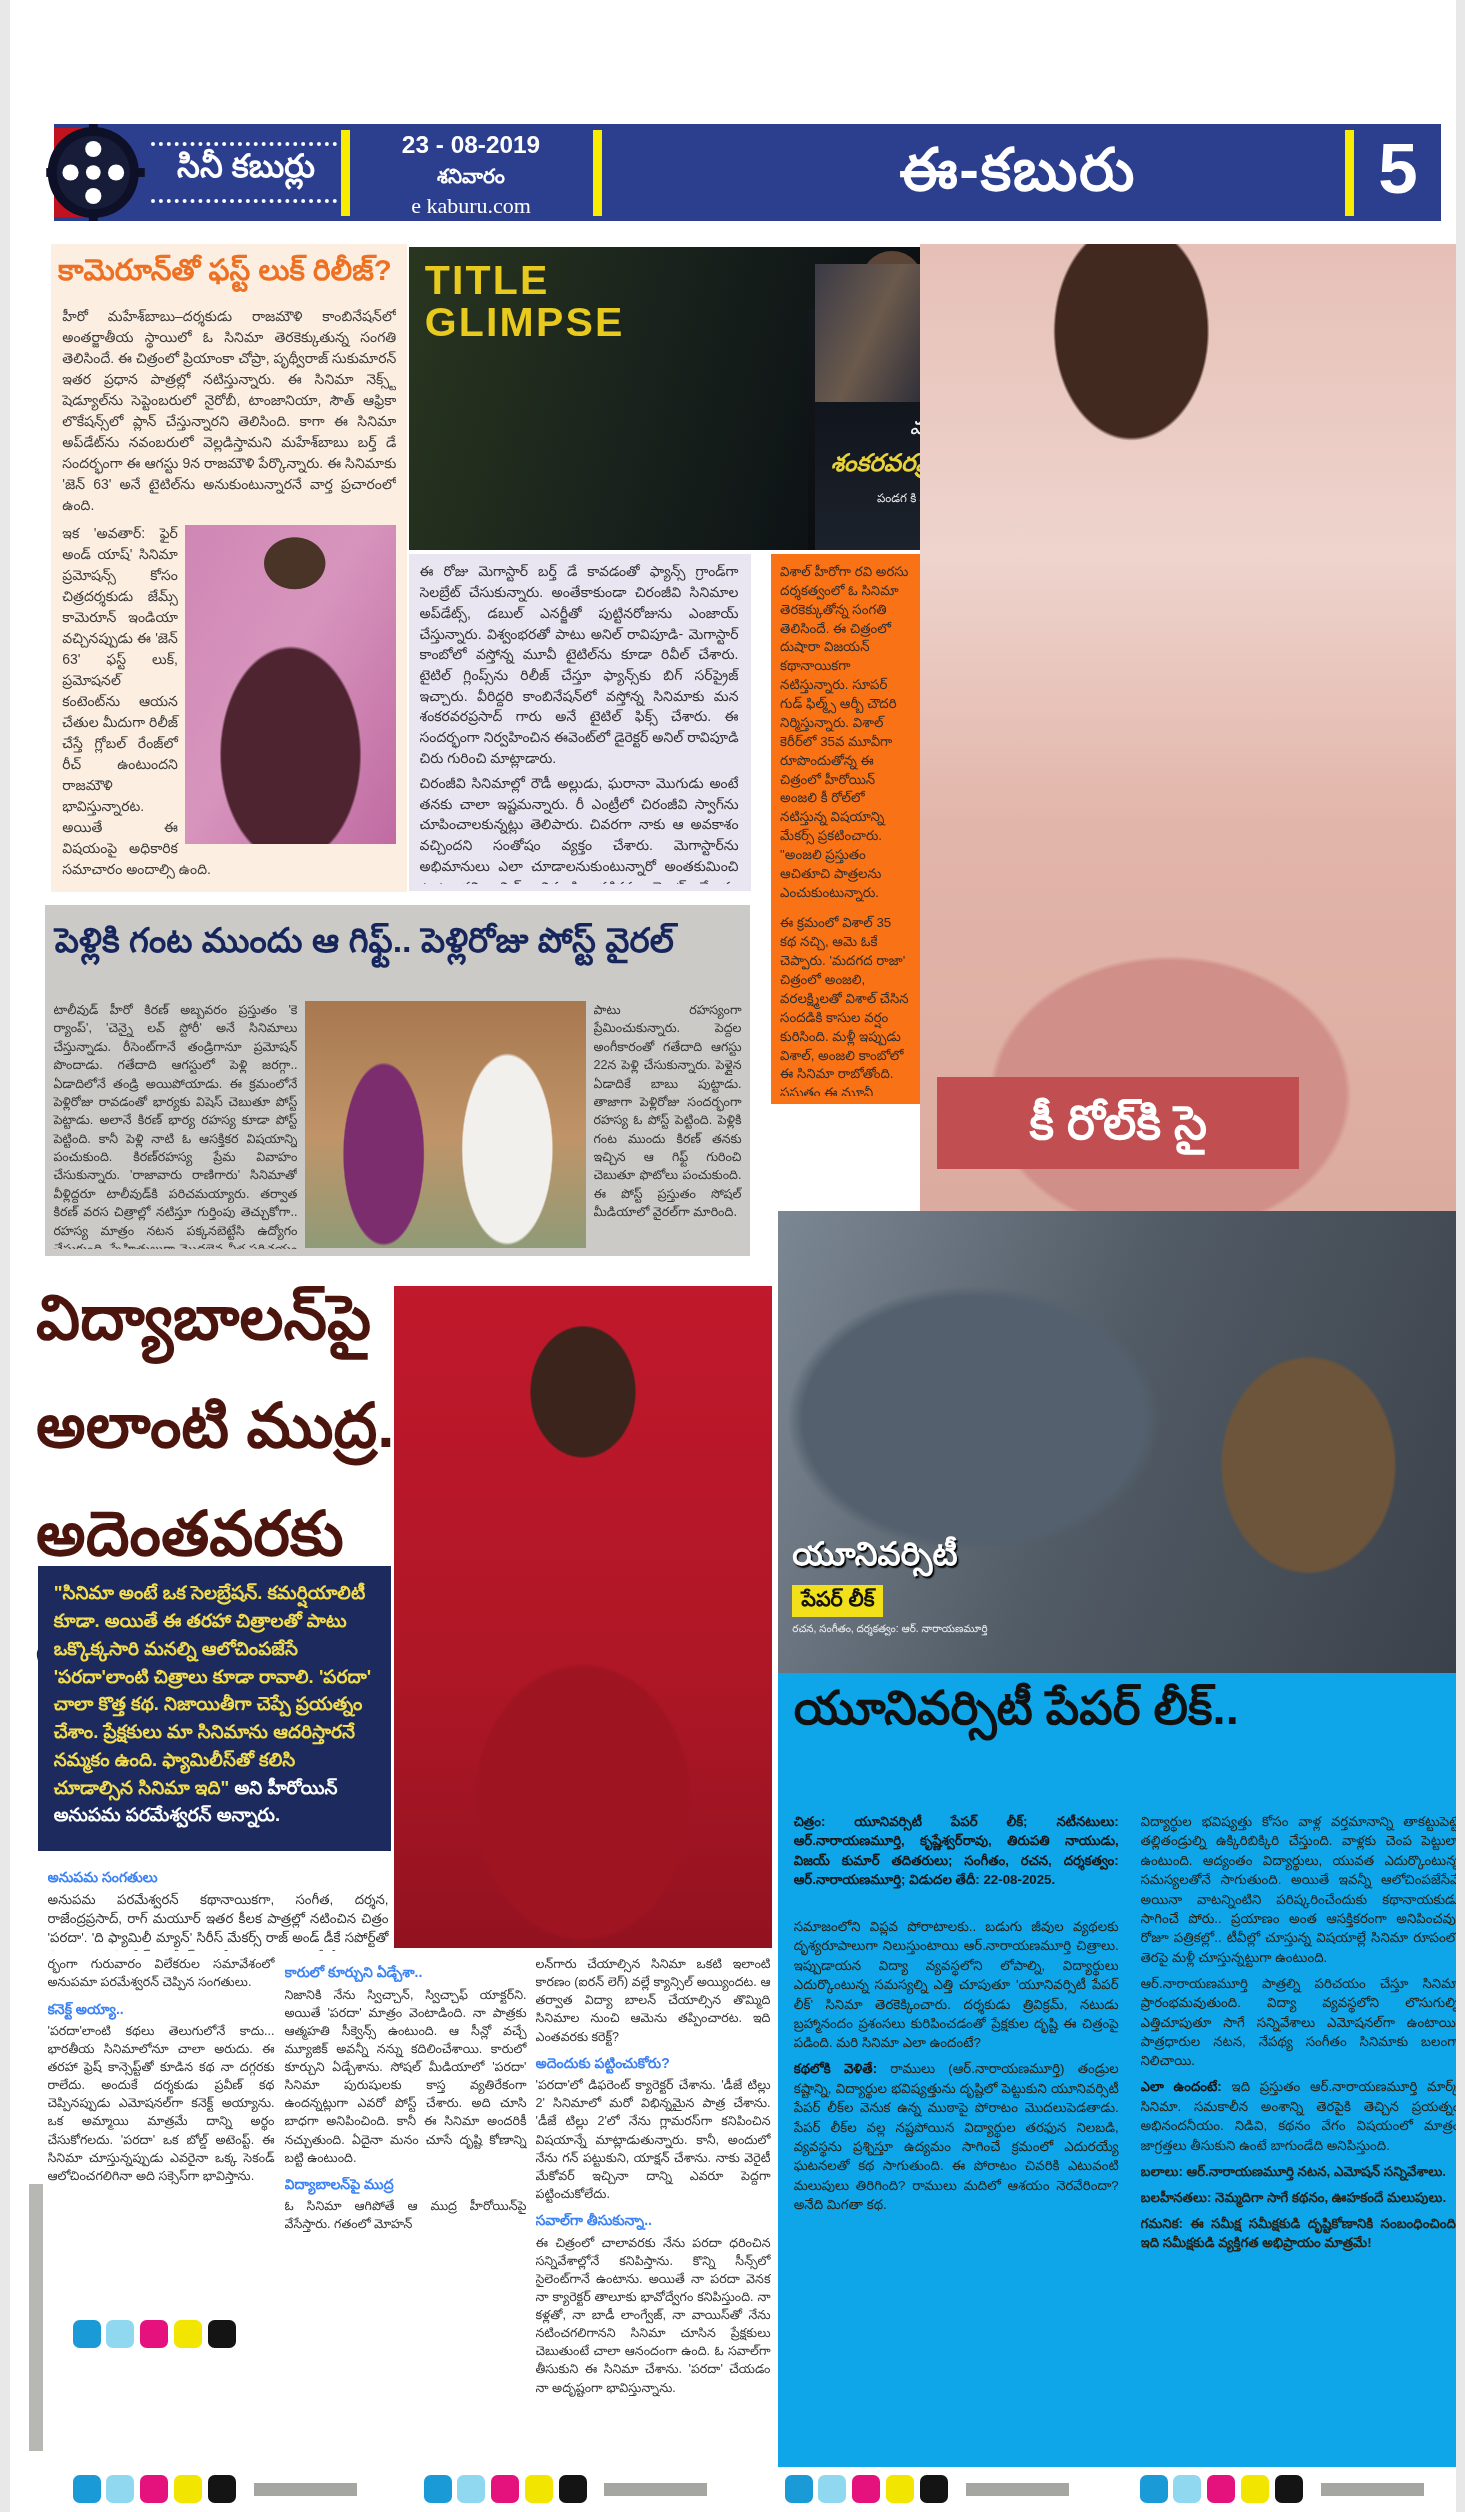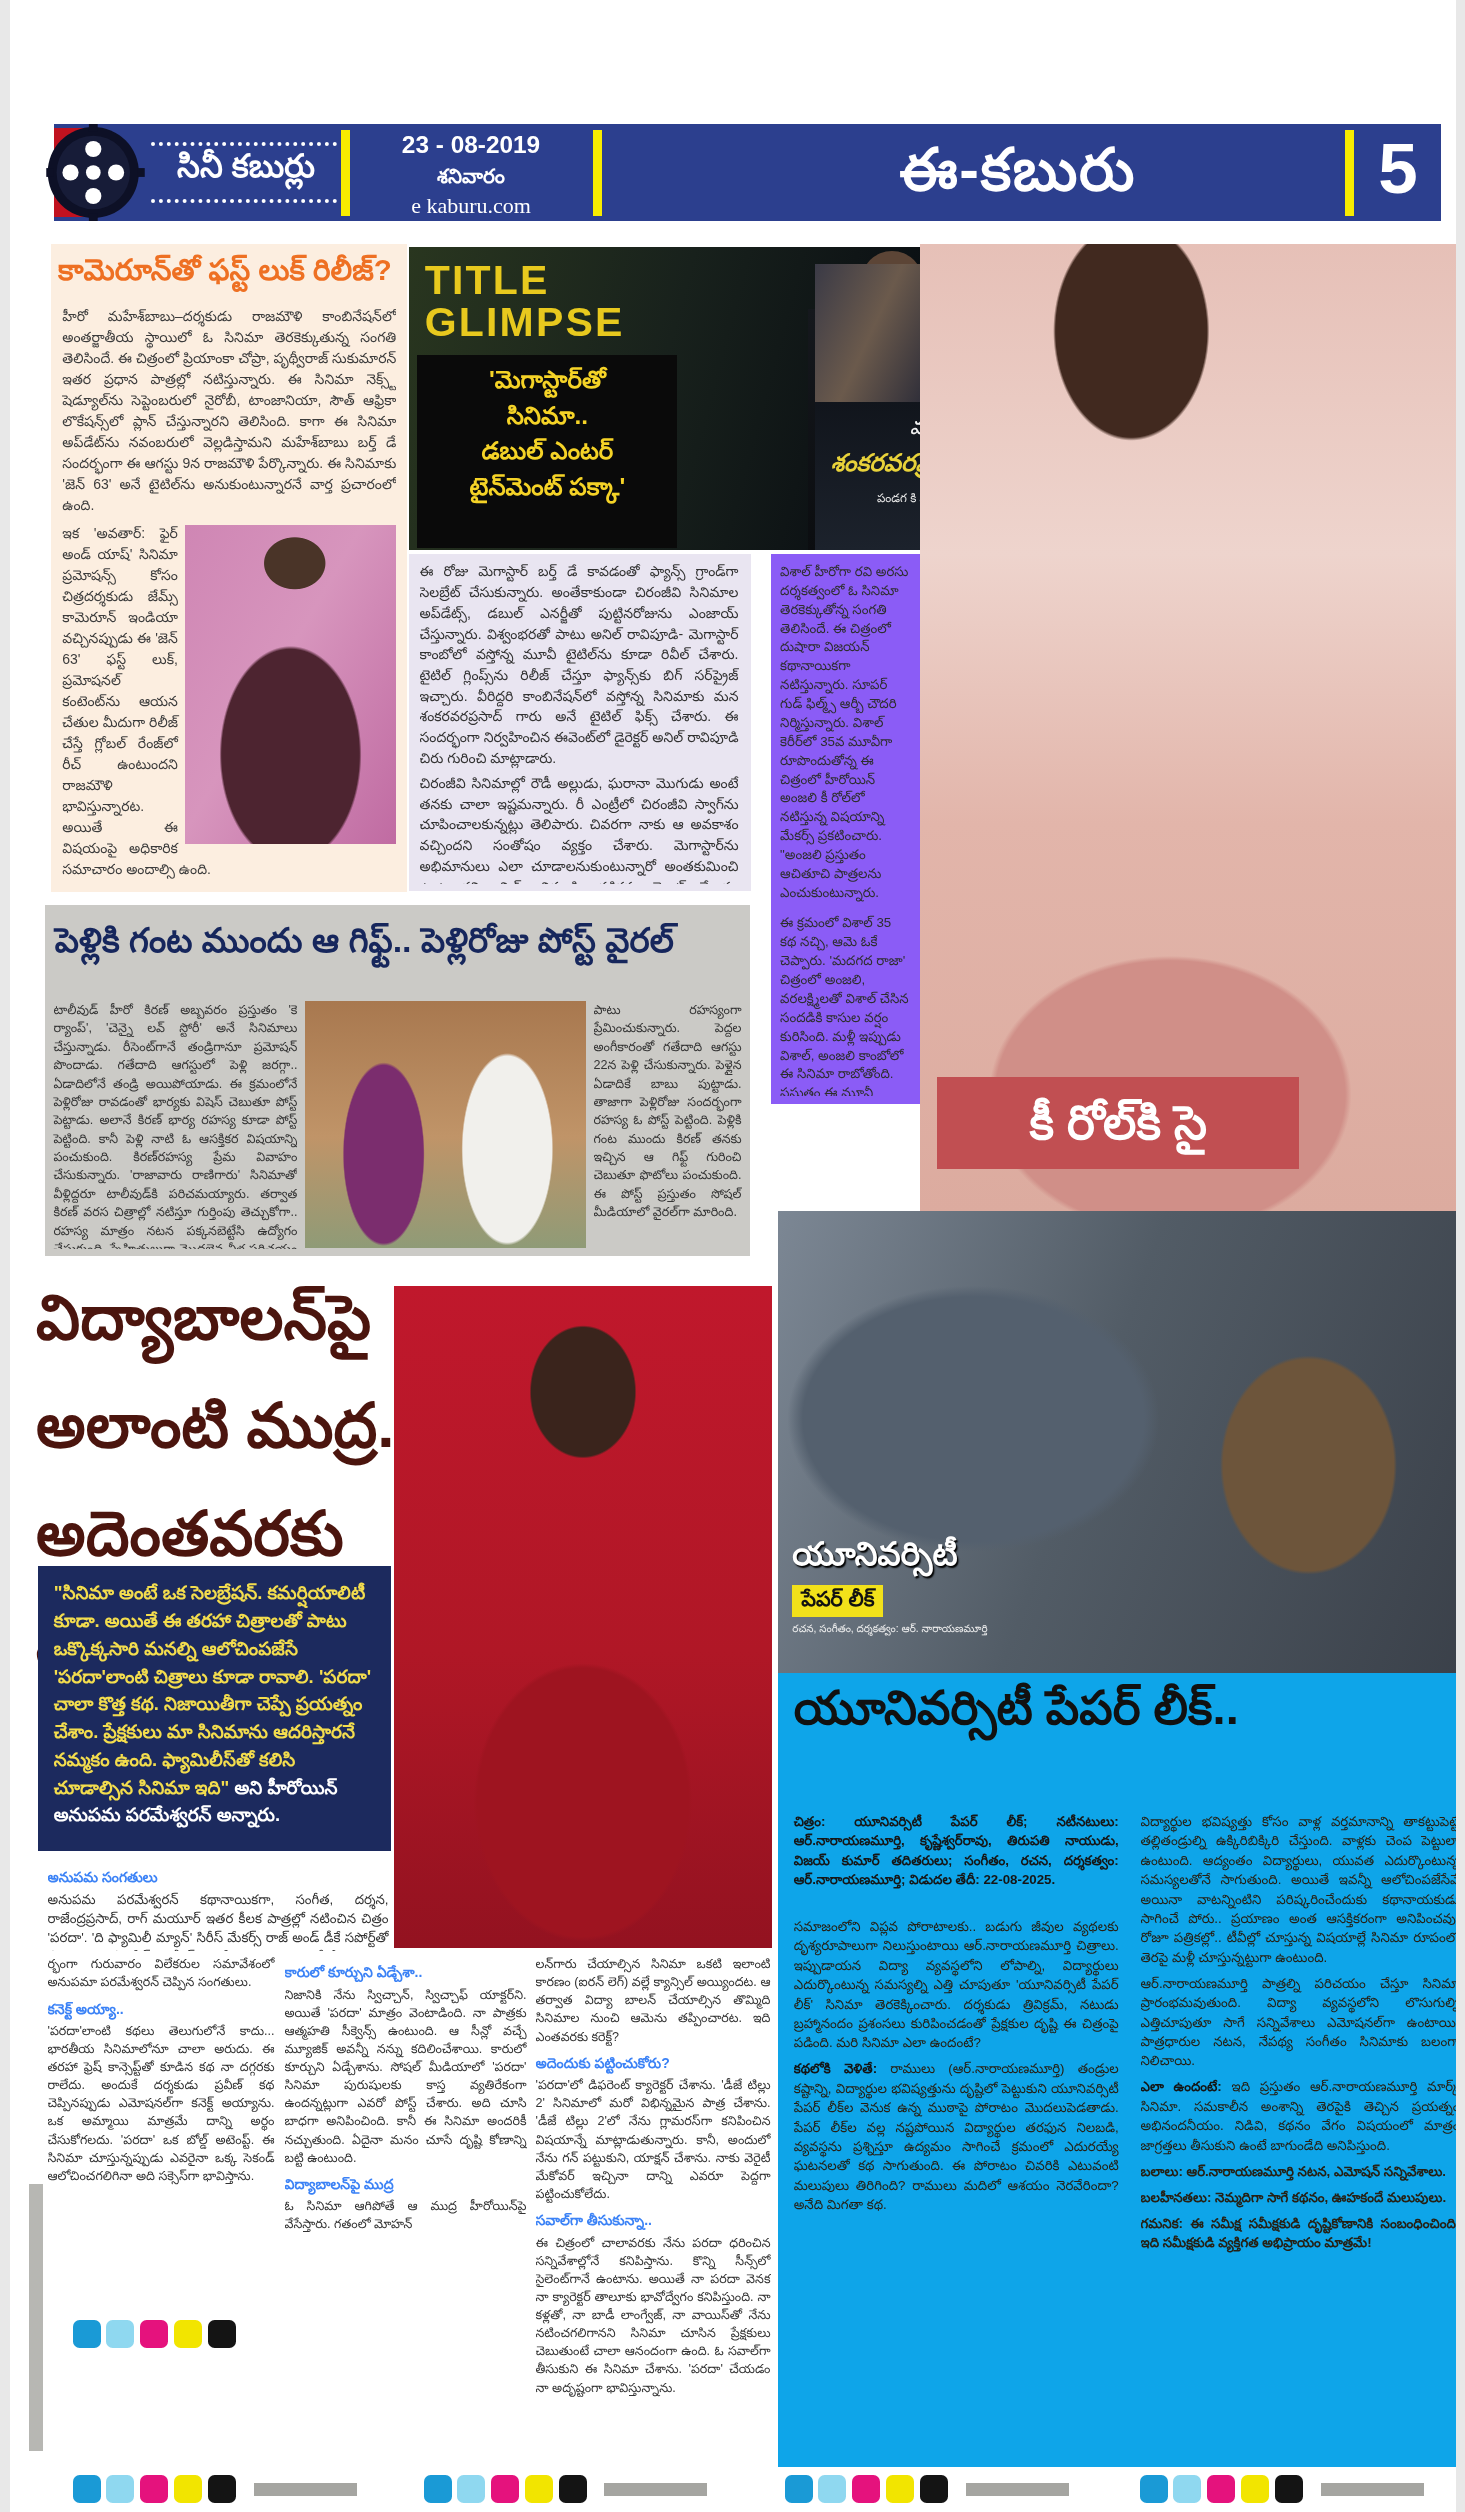--- a/index.html
+++ b/index.html
@@ -41,21 +41,21 @@
   .tg-logo{left:406px;top:155px;width:229px;height:148px;background:linear-gradient(180deg,#11151c 0%,#1c222c 100%);
     text-align:center;color:#fff;overflow:hidden;}
   .tg-logo .mana{font-size:22px;font-style:italic;color:#f2f2f2;margin-top:11.8px;}
   .tg-logo .title{font-size:24.4px;font-style:italic;font-weight:bold;color:#e8d23a;margin-top:4.4px;}
   .tg-logo .tag{font-size:11.8px;color:#e6e6e6;margin-top:7.4px;}
   
   .lav{left:399px;top:554px;width:342px;height:337px;background:#e9e5f1;overflow:hidden;}
   .lav-in{left:11px;top:7.4px;width:319px;height:323px;font-size:14px;line-height:1.48;color:#333;overflow:hidden;}
   .lav-in p{margin:0 0 4.4px 0;}
   
-  .pink{left:761px;top:554px;width:149px;height:550px;background:#8b5cf6;overflow:hidden;}
+  .pink{left:761px;top:554px;width:149px;height:550px;background:#f97316;overflow:hidden;}
   .pink-in{left:9.6px;top:8.9px;width:130px;height:533px;font-size:13.3px;line-height:1.42;color:#2e2e2e;overflow:hidden;}
   .pink-in p{margin:0 0 11.8px 0;}
   
   .actress{left:910px;top:244px;width:556px;height:967px;overflow:hidden;
     background:radial-gradient(ellipse 126px 177px at 38% 9%,#41291f 60%,rgba(0,0,0,0) 62%),
                radial-gradient(ellipse 318px 244px at 45% 88%,#d08f88 55%,rgba(0,0,0,0) 57%),
                linear-gradient(180deg,#e6c0b7 0%,#eed4cd 32%,#e2b5aa 60%,#dcab9f 100%);}
   .keyrole{left:17.7px;top:833px;width:362px;height:92px;background:#c14f52;color:#fff;font-weight:bold;
     font-size:47px;text-align:center;line-height:92px;}
   
@@ -154,24 +154,20 @@
       <p>ఇక 'అవతార్: ఫైర్ అండ్ యాష్' సినిమా ప్రమోషన్స్ కోసం చిత్రదర్శకుడు జేమ్స్ కామెరూన్ ఇండియా వచ్చినప్పుడు ఈ 'జెన్ 63' ఫస్ట్ లుక్, ప్రమోషనల్ కంటెంట్‌ను ఆయన చేతుల మీదుగా రిలీజ్ చేస్తే గ్లోబల్ రేంజ్‌లో రీచ్ ఉంటుందని రాజమౌళి భావిస్తున్నారట. అయితే ఈ విషయంపై అధికారిక సమాచారం అందాల్సి ఉంది.</p>
 
     </div>
   </div>
 
   <div class="abs glimpse">
     <div class="abs tg-suit"></div>
     <div class="abs tg-head"></div>
     <div class="abs tg-tie"></div>
     <div class="abs tg-label">TITLE GLIMPSE</div>
-    <div class="abs tg-quote">'మెగాస్టార్‌తో
-సినిమా..
-డబుల్ ఎంటర్
-టైన్‌మెంట్ పక్కా'</div>
     <div class="abs tg-inset"></div>
     <div class="abs tg-logo">
       <div class="mana">మన</div>
       <div class="title">శంకరవరప్రసాద్ గారు</div>
       <div class="tag">పండగ కి వస్తున్నారు....</div>
     </div>
   </div>
 
   <div class="abs lav">
     <div class="abs lav-in jt">

